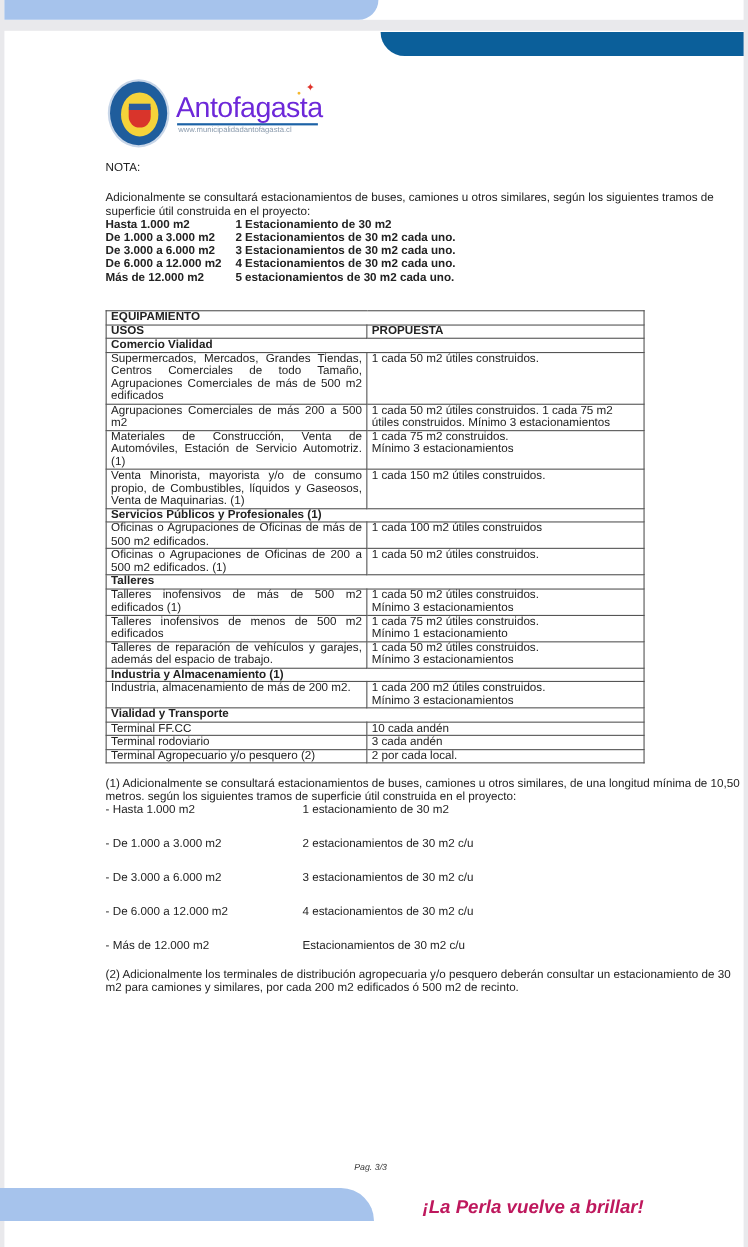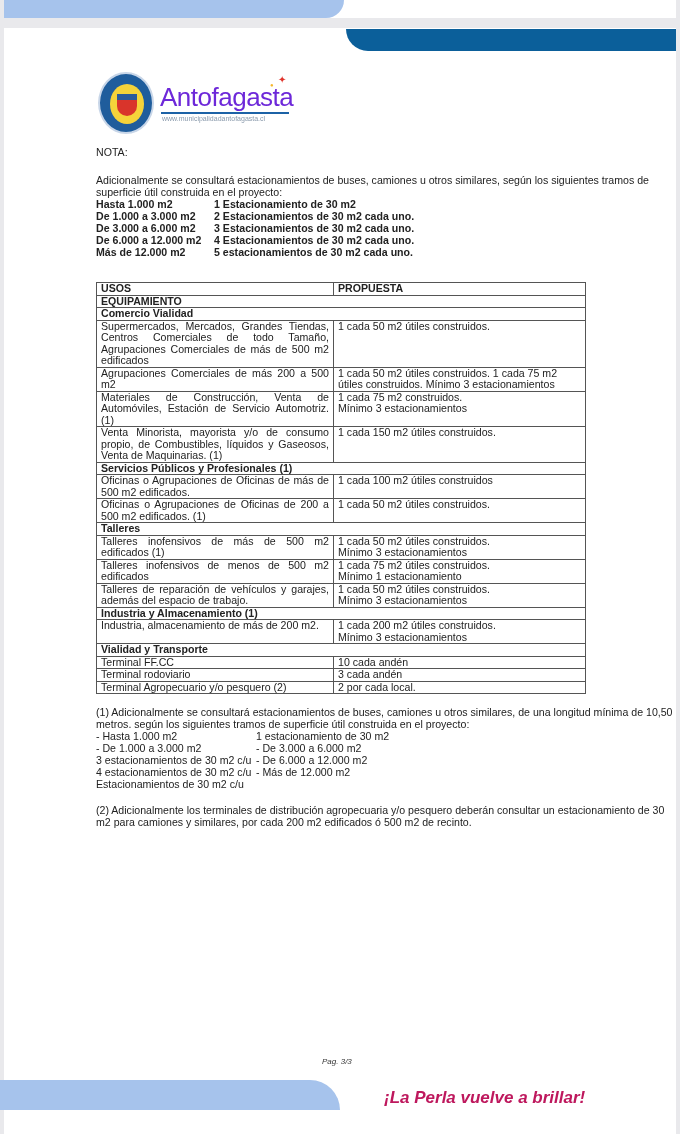--- a/index.html
+++ b/index.html
@@ -14,21 +14,21 @@
   .seal-shield{position:absolute;left:17px;top:20px;width:20px;height:22px;background:#d9342b;border-radius:0 0 10px 10px;border-top:6px solid #2a5a9c;box-sizing:border-box;}
   .brand{position:absolute;left:62px;top:10px;font-size:26px;font-weight:normal;color:#6d28d9;letter-spacing:-0.5px;white-space:nowrap;}
   .brand-underline{position:absolute;left:63px;top:40px;width:128px;height:2px;background:#1c62a6;}
   .brand-url{position:absolute;left:64px;top:43px;font-size:7px;color:#8a9aac;white-space:nowrap;}
   .sparkle{position:absolute;left:180px;top:2px;font-size:10px;color:#e0332b;}
   .sparkle2{position:absolute;left:172px;top:10px;font-size:6px;color:#f5b82e;}
   .content{position:absolute;left:92px;top:118px;width:580px;font-size:10.6px;line-height:12px;}
   .nota{margin:0 0 16px 0;}
   .p{margin:0;}
   .tramos{display:grid;grid-template-columns:118px 1fr;font-weight:bold;}
-  .tramos2{display:grid;grid-template-columns:160px 1fr;}
+  .tramos2{display:grid;grid-template-columns:160px 1fr;gap:19px;}
   table{border-collapse:collapse;width:490px;margin-top:24px;font-size:10.6px;line-height:11.5px;}
   td{border:1px solid #555;padding:0 4px;vertical-align:top;}
   td.l{width:228px;text-align:justify;}
   td.b{font-weight:bold;}
   .notes{margin-top:12px;}
   .note2{margin-top:14px;}
   .pag{position:absolute;left:318px;top:1057px;font-size:8px;font-style:italic;color:#333;}
   .slogan{position:absolute;left:380px;top:1090px;font-size:17px;font-weight:bold;font-style:italic;color:#be185d;white-space:nowrap;}
   .bottom-tab{position:absolute;left:0;top:1080px;width:340px;height:30px;background:#a6c3ec;border-radius:0 30px 0 0;}
 </style>
@@ -65,25 +65,25 @@
         <div>3 Estacionamientos de 30 m2 cada uno.</div>
         <div>De 6.000 a 12.000 m2</div>
         <div>4 Estacionamientos de 30 m2 cada uno.</div>
         <div>Más de 12.000 m2</div>
         <div>5 estacionamientos de 30 m2 cada uno.</div>
       </div>
 
     <table>
       <tbody id="tbody">
         <tr>
+          <td class="b" colspan="2">EQUIPAMIENTO</td>
+        </tr>
+        <tr>
           <td class="l b">USOS</td>
           <td class="b">PROPUESTA</td>
-        </tr>
-        <tr>
-          <td class="b" colspan="2">EQUIPAMIENTO</td>
         </tr>
       <tr>
             <td class="b" colspan="2">Comercio Vialidad</td>
           </tr>
           <tr>
             <td class="l">Supermercados, Mercados, Grandes Tiendas, Centros Comerciales de todo Tamaño, Agrupaciones Comerciales de más de 500 m2 edificados</td>
             <td style="white-space: pre-line;">1 cada 50 m2 útiles construidos.</td>
           </tr>
           <tr>
             <td class="l">Agrupaciones Comerciales de más 200 a 500 m2</td>
@@ -152,20 +152,21 @@
           </tr>
         </tbody>
     </table>
 
     <div class="notes">
       <p class="p">(1) Adicionalmente se consultará estacionamientos de buses, camiones u otros similares, de una longitud mínima de 10,50 metros. según los siguientes tramos de superficie útil construida en el proyecto:</p>
       <div class="tramos2" id="tramos2">
           <div>- Hasta 1.000 m2</div>
           <div>1 estacionamiento de 30 m2</div>
           <div>- De 1.000 a 3.000 m2</div>
+          <div>2 estacionamientos de 30 m2 c/u</div>
           <div>- De 3.000 a 6.000 m2</div>
           <div>3 estacionamientos de 30 m2 c/u</div>
           <div>- De 6.000 a 12.000 m2</div>
           <div>4 estacionamientos de 30 m2 c/u</div>
           <div>- Más de 12.000 m2</div>
           <div>Estacionamientos de 30 m2 c/u</div>
         </div>
       <p class="p note2">(2) Adicionalmente los terminales de distribución agropecuaria y/o pesquero deberán consultar un estacionamiento de 30 m2 para camiones y similares, por cada 200 m2 edificados ó 500 m2 de recinto.</p>
     </div>
   </div>

